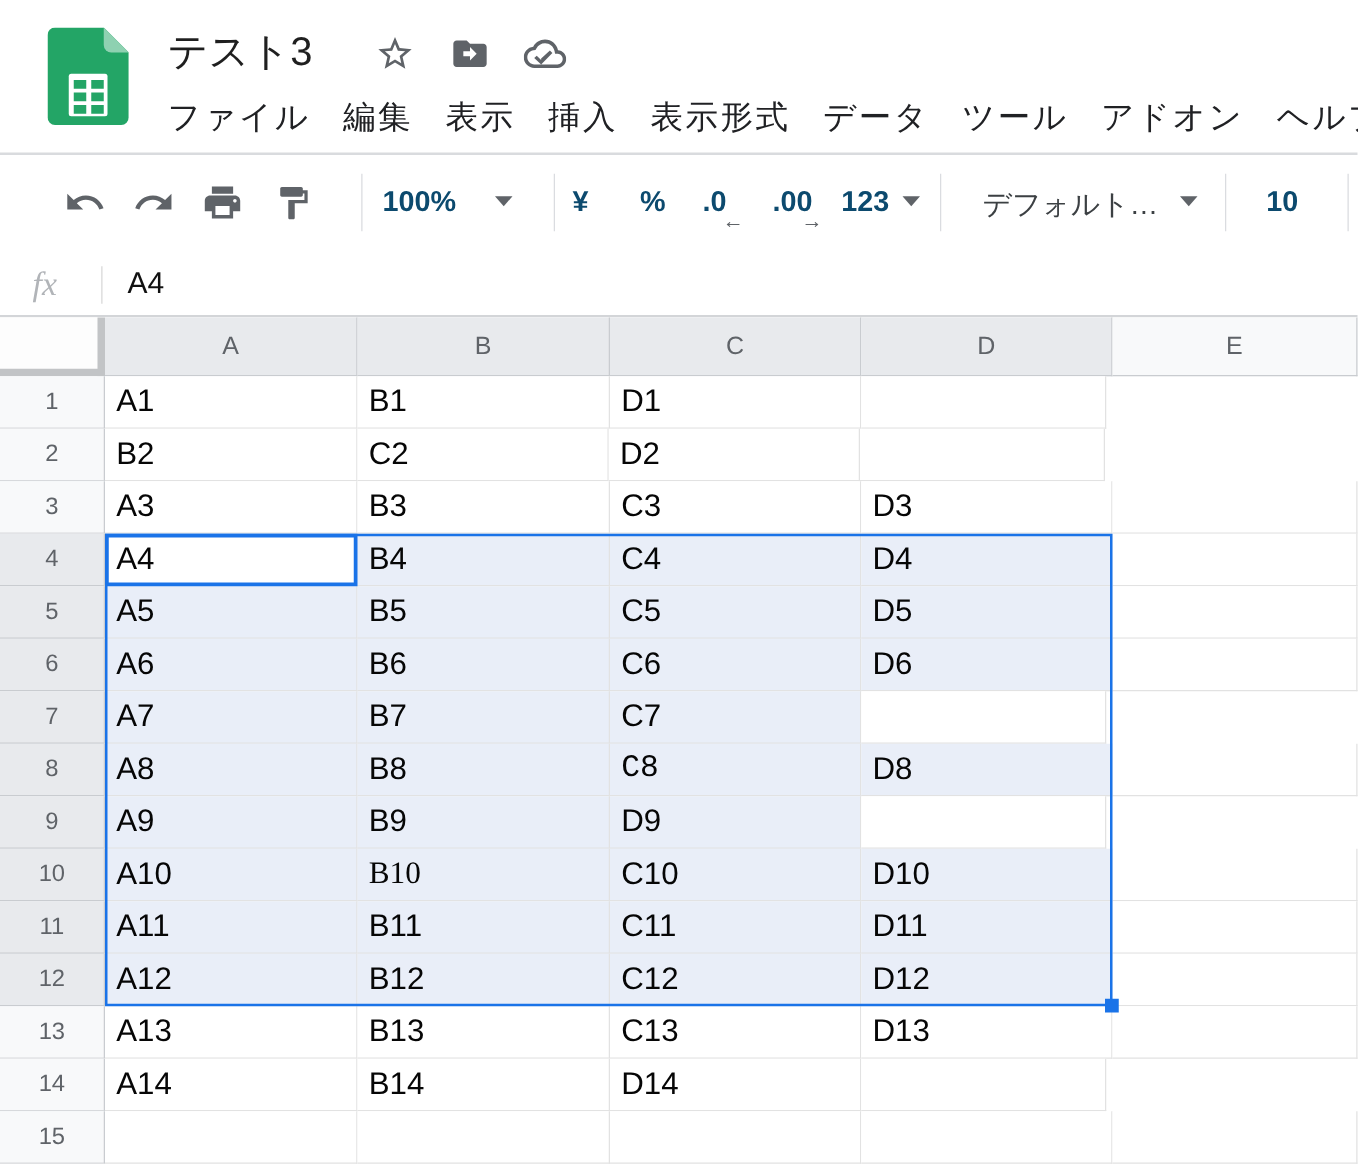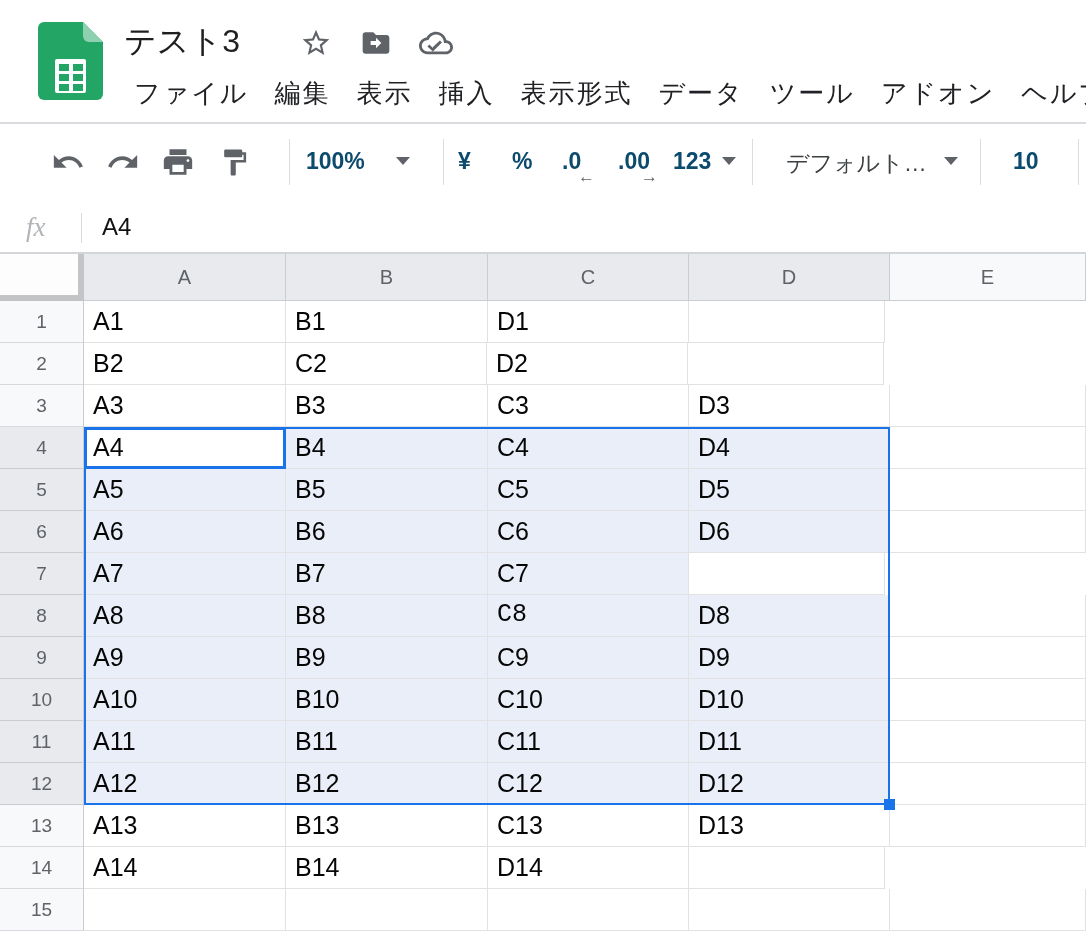--- a/index.html
+++ b/index.html
@@ -2,21 +2,21 @@
 <html><head>
 <meta charset="utf-8">
 <style>
   * { margin:0; padding:0; box-sizing:border-box; }
   html,body { width:1086px; height:931px; overflow:hidden; background:#fff;
     font-family:"Liberation Sans", sans-serif; }
 
   
   .titlebar { position:absolute; left:0; top:0; width:1086px; height:122px; background:#fff; }
   .logo { position:absolute; left:38px; top:22px; }
-  .doc-title { position:absolute; left:124px; top:20px; font-size:32px; color:#1f1f1f; white-space:nowrap; }
+  .doc-title { position:absolute; left:134px; top:20px; font-size:32px; color:#1f1f1f; white-space:nowrap; }
   .tb-icon { position:absolute; top:25px; width:36px; height:36px; display:flex; align-items:center; justify-content:center; cursor:pointer; }
   .tb-icon svg { fill:#5f6368; }
   .menubar { position:absolute; left:134px; top:76px; display:flex; gap:26px; white-space:nowrap; }
   .menu-item { font-size:26px; color:#202124; letter-spacing:2px; cursor:pointer; }
   .top-divider { position:absolute; left:0; top:122px; width:1086px; height:2px; background:#d9dbde; }
 
   
   .toolbar { position:absolute; left:0; top:124px; width:1086px; height:78px; background:#fff; }
   .toolbar .btn { position:absolute; top:20px; width:36px; height:36px; display:flex; align-items:center; justify-content:center; cursor:pointer; }
   .toolbar .btn svg { fill:#5f6368; }
@@ -231,28 +231,27 @@
         <div class="cell sel" style="width: 202px;">A8</div>
         <div class="cell sel" style="width: 202px;">B8</div>
         <div class="cell sel" style="width: 201px; font-family: Liberation Mono, monospace;">C8</div>
         <div class="cell sel" style="width: 201px;">D8</div>
         <div class="cell" style="width: 196px;"></div>
       </div>
       <div class="grid-row">
         <div class="row-header sel">9</div>
         <div class="cell sel" style="width: 202px;">A9</div>
         <div class="cell sel" style="width: 202px;">B9</div>
-        <div class="cell sel" style="width: 201px;">C9</div>
         <div class="cell sel" style="width: 201px;">D9</div>
         <div class="cell" style="width: 196px;"></div>
       </div>
       <div class="grid-row">
         <div class="row-header sel">10</div>
         <div class="cell sel" style="width: 202px;">A10</div>
-        <div class="cell sel" style="width: 202px;">B10</div>
+        <div class="cell sel" style="width: 202px; font-family: Liberation Serif, serif;">B10</div>
         <div class="cell sel" style="width: 201px;">C10</div>
         <div class="cell sel" style="width: 201px;">D10</div>
         <div class="cell" style="width: 196px;"></div>
       </div>
       <div class="grid-row">
         <div class="row-header sel">11</div>
         <div class="cell sel" style="width: 202px;">A11</div>
         <div class="cell sel" style="width: 202px;">B11</div>
         <div class="cell sel" style="width: 201px;">C11</div>
         <div class="cell sel" style="width: 201px;">D11</div>

